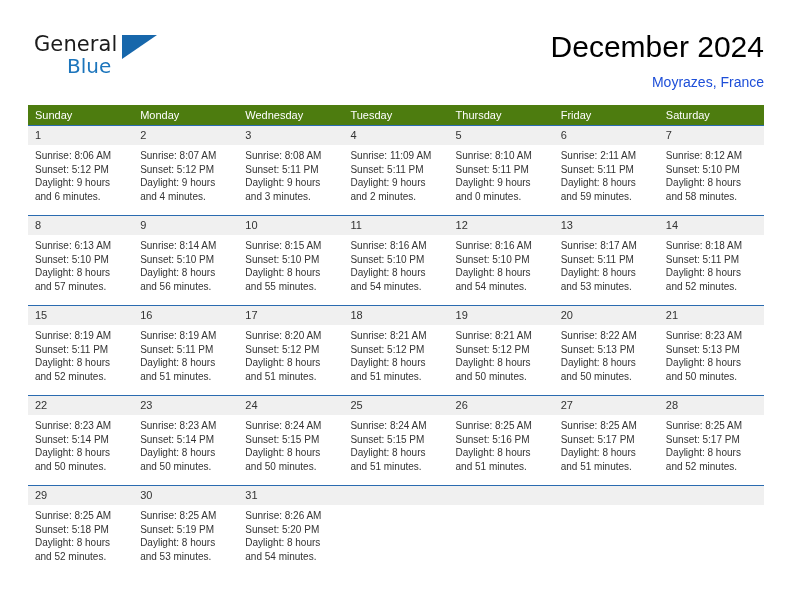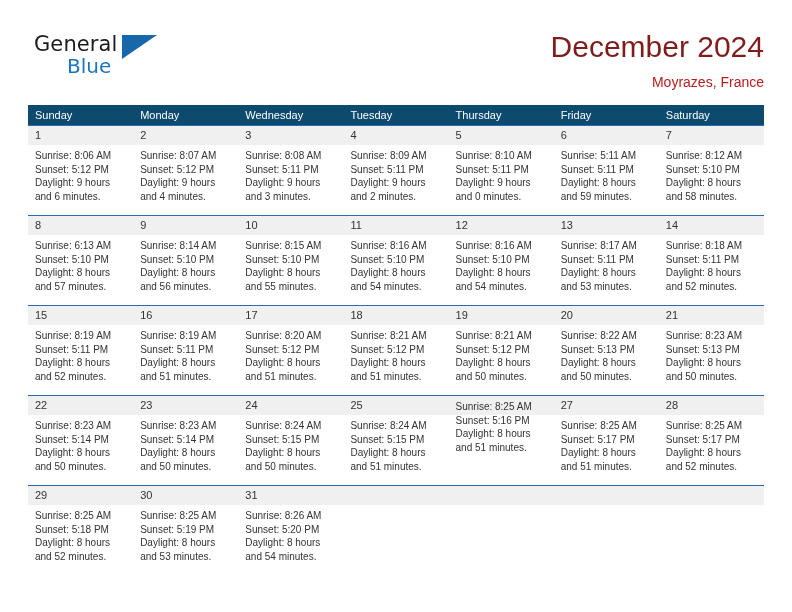--- a/index.html
+++ b/index.html
@@ -65,44 +65,44 @@
 
   .title-block {
     position: absolute;
     right: 0;
     top: 0;
     text-align: right;
   }
   .cal-title {
     font-size: 30px;
     font-weight: normal;
-    color: #7f1d1d;
+    color: #000000;
     line-height: 38px;
     white-space: nowrap;
     font-family: "Liberation Sans", sans-serif;
   }
   .cal-subtitle {
     font-size: 14px;
-    color: #b91c1c;
+    color: #1d4ed8;
     line-height: 20px;
     margin-top: 6px;
     white-space: nowrap;
     font-family: "Liberation Sans", sans-serif;
   }
 
   
   .calendar {
     position: absolute;
     left: 28px;
     top: 105px;
     width: 736px;
   }
   .dow-row {
     display: flex;
-    background: #0c4a6e;
+    background: #4d7c0f;
     height: 20px;
   }
   .dow-cell {
     flex: 1 1 0;
     color: #ffffff;
     font-size: 11px;
     line-height: 20px;
     padding-left: 7px;
     box-sizing: border-box;
     white-space: nowrap;
@@ -209,39 +209,39 @@
           <div class="day-lines">
             <div>Sunrise: 8:08 AM</div>
             <div>Sunset: 5:11 PM</div>
             <div>Daylight: 9 hours</div>
             <div>and 3 minutes.</div>
           </div>
         </div>
         <div class="day-cell">
           <div class="day-num">4</div>
           <div class="day-lines">
-            <div>Sunrise: 8:09 AM</div>
+            <div>Sunrise: 11:09 AM</div>
             <div>Sunset: 5:11 PM</div>
             <div>Daylight: 9 hours</div>
             <div>and 2 minutes.</div>
           </div>
         </div>
         <div class="day-cell">
           <div class="day-num">5</div>
           <div class="day-lines">
             <div>Sunrise: 8:10 AM</div>
             <div>Sunset: 5:11 PM</div>
             <div>Daylight: 9 hours</div>
             <div>and 0 minutes.</div>
           </div>
         </div>
         <div class="day-cell">
           <div class="day-num">6</div>
           <div class="day-lines">
-            <div>Sunrise: 5:11 AM</div>
+            <div>Sunrise: 2:11 AM</div>
             <div>Sunset: 5:11 PM</div>
             <div>Daylight: 8 hours</div>
             <div>and 59 minutes.</div>
           </div>
         </div>
         <div class="day-cell">
           <div class="day-num">7</div>
           <div class="day-lines">
             <div>Sunrise: 8:12 AM</div>
             <div>Sunset: 5:10 PM</div>
@@ -423,20 +423,21 @@
         <div class="day-cell">
           <div class="day-num">25</div>
           <div class="day-lines">
             <div>Sunrise: 8:24 AM</div>
             <div>Sunset: 5:15 PM</div>
             <div>Daylight: 8 hours</div>
             <div>and 51 minutes.</div>
           </div>
         </div>
         <div class="day-cell">
+          <div class="day-num">26</div>
           <div class="day-lines">
             <div>Sunrise: 8:25 AM</div>
             <div>Sunset: 5:16 PM</div>
             <div>Daylight: 8 hours</div>
             <div>and 51 minutes.</div>
           </div>
         </div>
         <div class="day-cell">
           <div class="day-num">27</div>
           <div class="day-lines">

